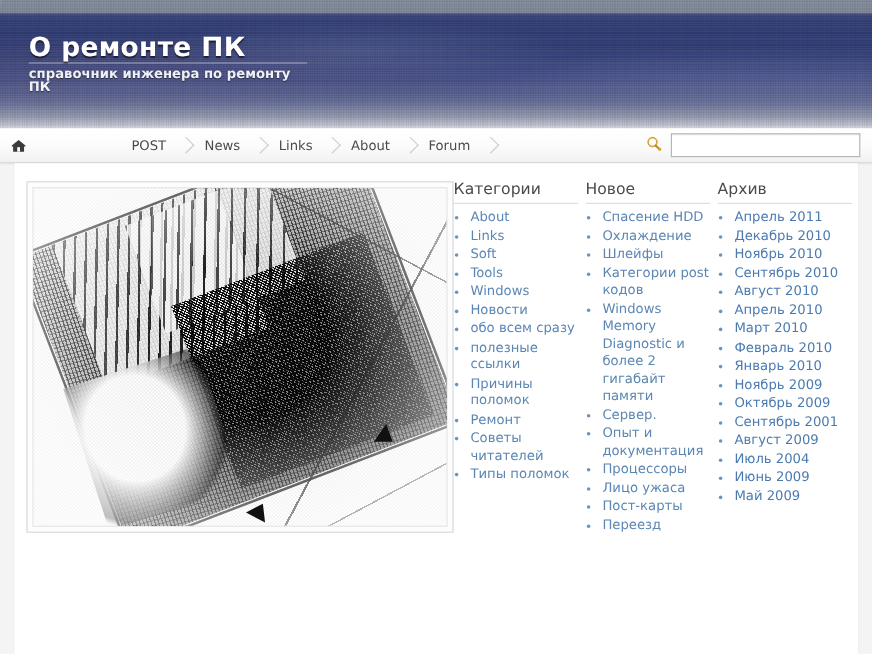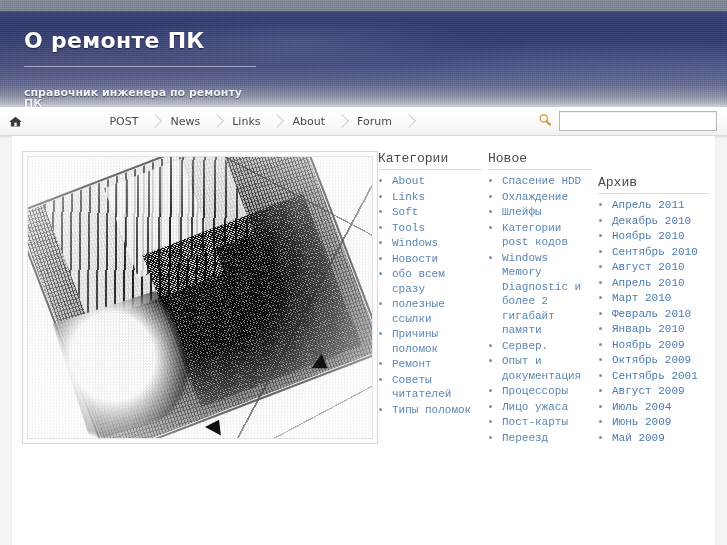--- a/index.html
+++ b/index.html
@@ -71,22 +71,22 @@
   #site-title {
     color: #ffffff;
     font-size: 22px;
     font-weight: bold;
     letter-spacing: .3px;
     line-height: 1;
     text-shadow: 0 1px 1px rgba(0,0,0,.55);
     margin: 0;
   }
   #site-tagline-wrap {
-    margin-top: 14px;
-    padding-top: 20px;
+    margin-top: 0;
+    padding-top: 3px;
     border-top: 1px solid rgba(255,255,255,.5);
     width: 232px;
   }
   #site-tagline {
     color: #f0f1f6;
     font-size: 11px;
     font-weight: bold;
     line-height: 1;
     text-shadow: 0 1px 1px rgba(0,0,0,.5);
   }
@@ -172,21 +172,20 @@
     position: relative;
     width: 703px;
     margin: 0 auto;
     background: #ffffff;
     min-height: 433px;
     box-shadow: 0 0 0 1px rgba(0,0,0,.015);
   }
   #content-row {
     display: flex;
     padding: 15px 0 0 0;
-    font-family: Liberation Mono, monospace;
   }
 
   
   #photo-col {
     width: 375px;
     padding-left: 10px;
     box-sizing: border-box;
   }
   #photo-frame {
     width: 356px;
@@ -296,21 +295,21 @@
   #photo-inner .arrow1 { right: 12%; bottom: 24%; transform: rotate(125deg); }
   #photo-inner .arrow2 { left: 52%; bottom: 2%;  transform: rotate(28deg); }
 
   
   #widgets {
     display: flex;
     flex: 1;
     gap: 0;
   }
   .widget { width: 104px; padding-right: 6px; }
-  .widget.archive { width: 112px; margin-top: 24px; }
+  .widget.archive { width: 112px; }
   .widget-title {
     font-size: 13px;
     color: #4a4a4a;
     font-weight: normal;
     margin: 0 0 4px 0;
     padding-bottom: 3px;
     border-bottom: 1px solid #dededd;
   }
   .widget ul {
     list-style: disc;

